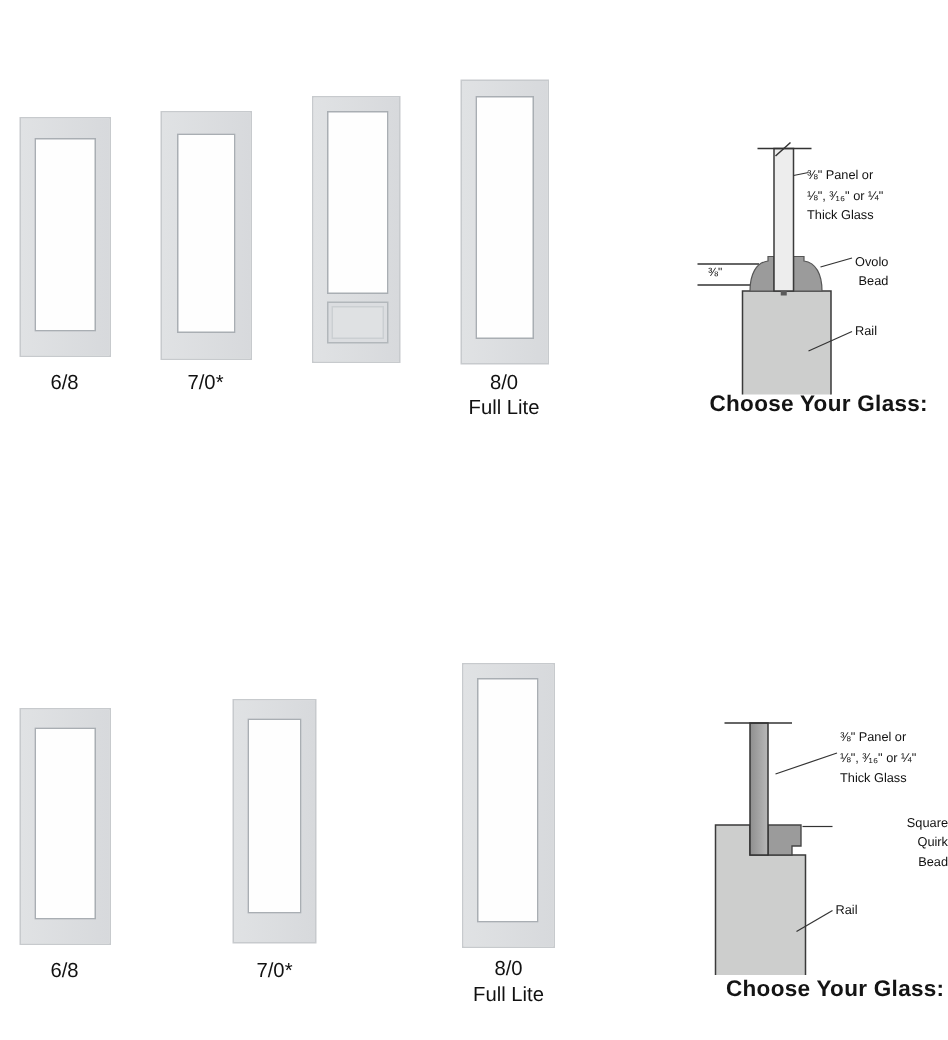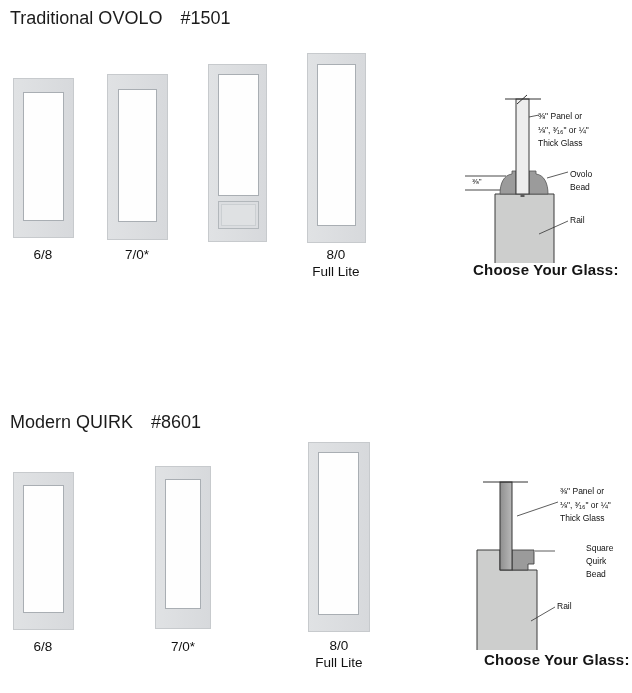--- a/index.html
+++ b/index.html
@@ -8,33 +8,30 @@
     font-family:"Liberation Sans","DejaVu Sans",sans-serif;color:#1b1b1b;
   }
   .sec-title{position:absolute;font-size:18px;color:#1b1b1b;white-space:nowrap;}
   .sec-title .num{margin-left:18px;}
   .door{position:absolute;background:linear-gradient(90deg,#e0e2e4,#d7d9dc);border:1px solid #c7cacd;box-sizing:border-box;}
   .glass{position:absolute;background:#fefefe;border:1px solid #a9aeb3;box-sizing:border-box;}
   .panelbox{position:absolute;border:1px solid #b2b7bb;box-sizing:border-box;background:#dbdde0;}
   .panelbox .inner{position:absolute;left:2px;top:2px;right:2px;bottom:2px;border:1px solid #cbcfd2;background:#dfe1e3;}
   .door-label{position:absolute;font-size:13.5px;line-height:17px;text-align:center;white-space:pre-line;color:#111;}
   .diag-note{position:absolute;font-size:8.5px;line-height:13.5px;white-space:pre-line;color:#101010;}
-  .diag-label{position:absolute;font-size:8.5px;line-height:13px;white-space:pre-line;color:#101010;}
+  .diag-label{position:absolute;font-size:8.5px;line-height:13px;white-space:pre-line;color:#101010;text-align:right;}
   .dim-text{position:absolute;font-size:8px;color:#101010;}
   .choose{position:absolute;font-size:15px;font-weight:bold;letter-spacing:.2px;color:#141414;white-space:nowrap;}
   svg.diagram{position:absolute;overflow:visible;}
 </style>
 </head>
 <body>
 
 <div id="canvas">
 
-  <div class="sec-title" style="left:10px;top:8px;">
-    <span>Traditional OVOLO</span><span class="num">#1501</span>
-  </div>
 
   <div class="door" style="left:13px;top:78px;width:61px;height:160px;">
     <div class="glass" style="left:9px;top:13px;right:9px;bottom:16px;"></div>
   </div>
   <div class="door-label" style="left:-7px;top:246px;width:100px;">6/8</div>
 
   <div class="door" style="left:107px;top:74px;width:61px;height:166px;">
     <div class="glass" style="left:10px;top:14px;right:10px;bottom:17px;"></div>
   </div>
   <div class="door-label" style="left:87px;top:246px;width:100px;">7/0*</div>
@@ -75,23 +72,20 @@
 
   <div class="dim-text" style="left:472px;top:177px;">⅜"</div>
   <div class="diag-note" style="left:538px;top:110px;">⅜" Panel or
 ⅛", ³⁄₁₆" or ¼"
 Thick Glass</div>
   <div class="diag-label" style="left:570px;top:168px;">Ovolo
 Bead</div>
   <div class="diag-label" style="left:570px;top:214px;">Rail</div>
   <div class="choose" style="left:473px;top:261px;">Choose Your Glass:</div>
 
-  <div class="sec-title" style="left:10px;top:412px;">
-    <span>Modern QUIRK</span><span class="num">#8601</span>
-  </div>
 
   <div class="door" style="left:13px;top:472px;width:61px;height:158px;">
     <div class="glass" style="left:9px;top:12px;right:9px;bottom:16px;"></div>
   </div>
   <div class="door-label" style="left:-7px;top:638px;width:100px;">6/8</div>
 
   <div class="door" style="left:155px;top:466px;width:56px;height:163px;">
     <div class="glass" style="left:9px;top:12px;right:9px;bottom:19px;"></div>
   </div>
   <div class="door-label" style="left:133px;top:638px;width:100px;">7/0*</div>

